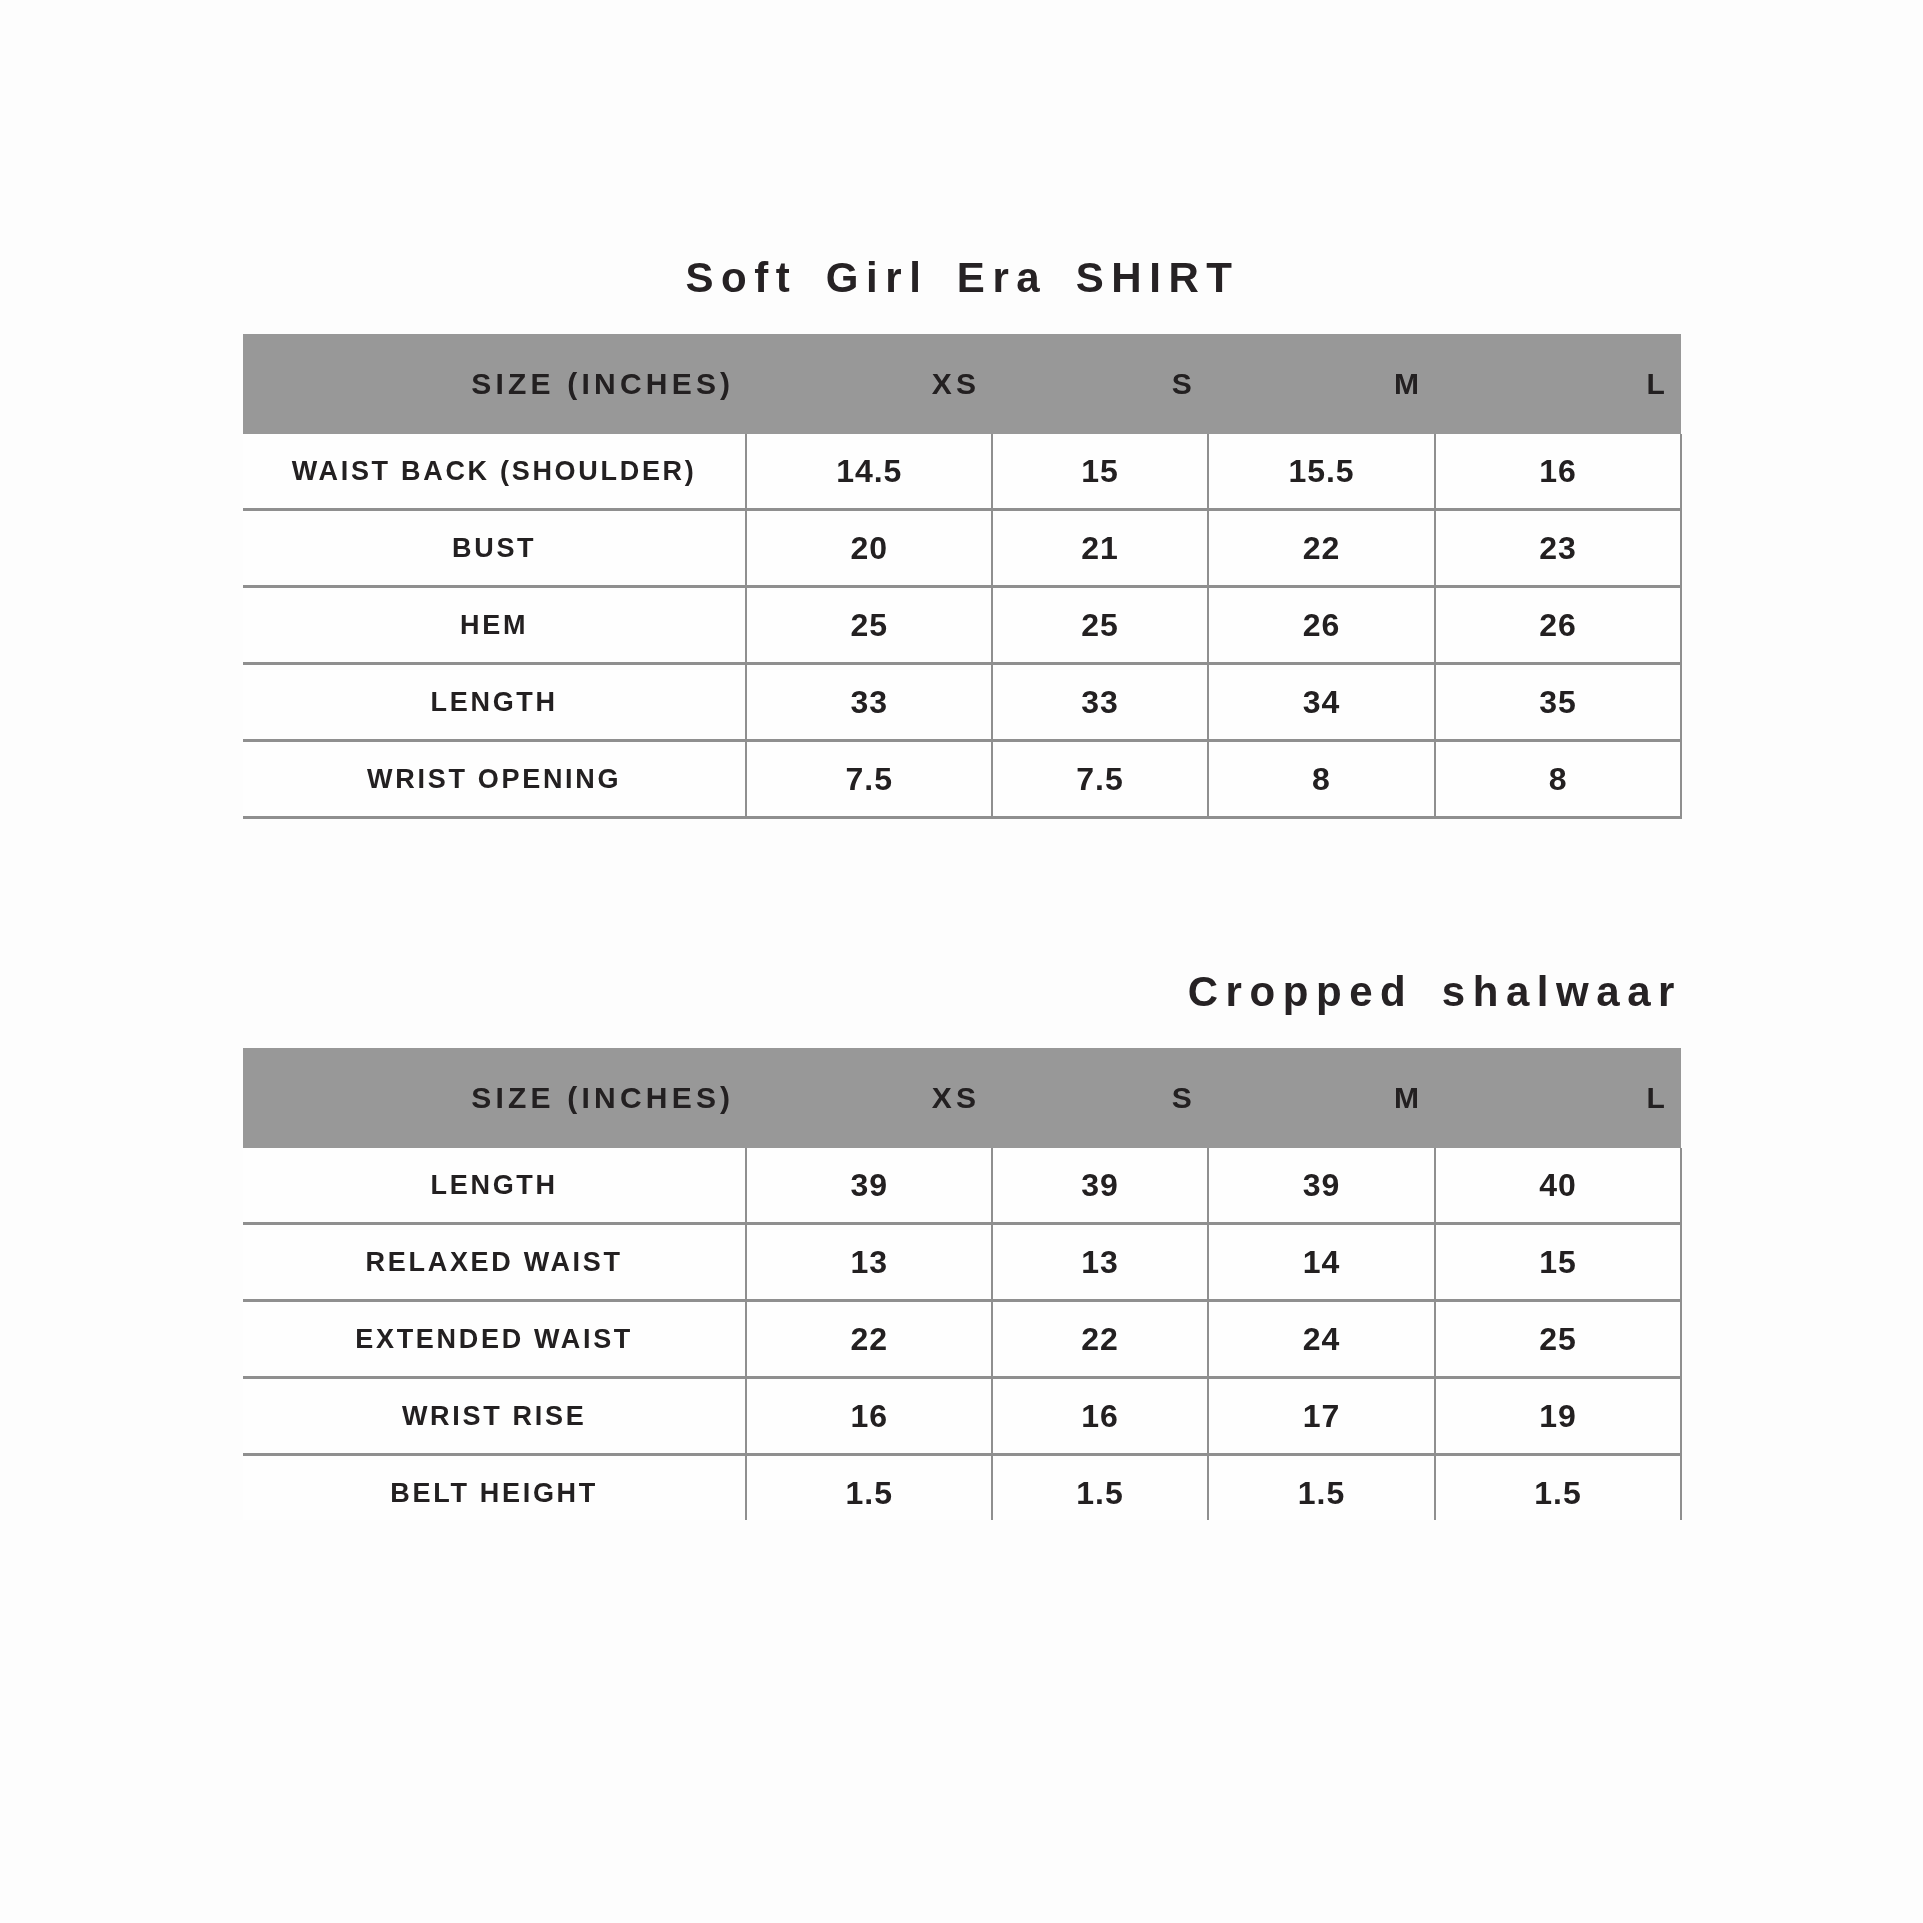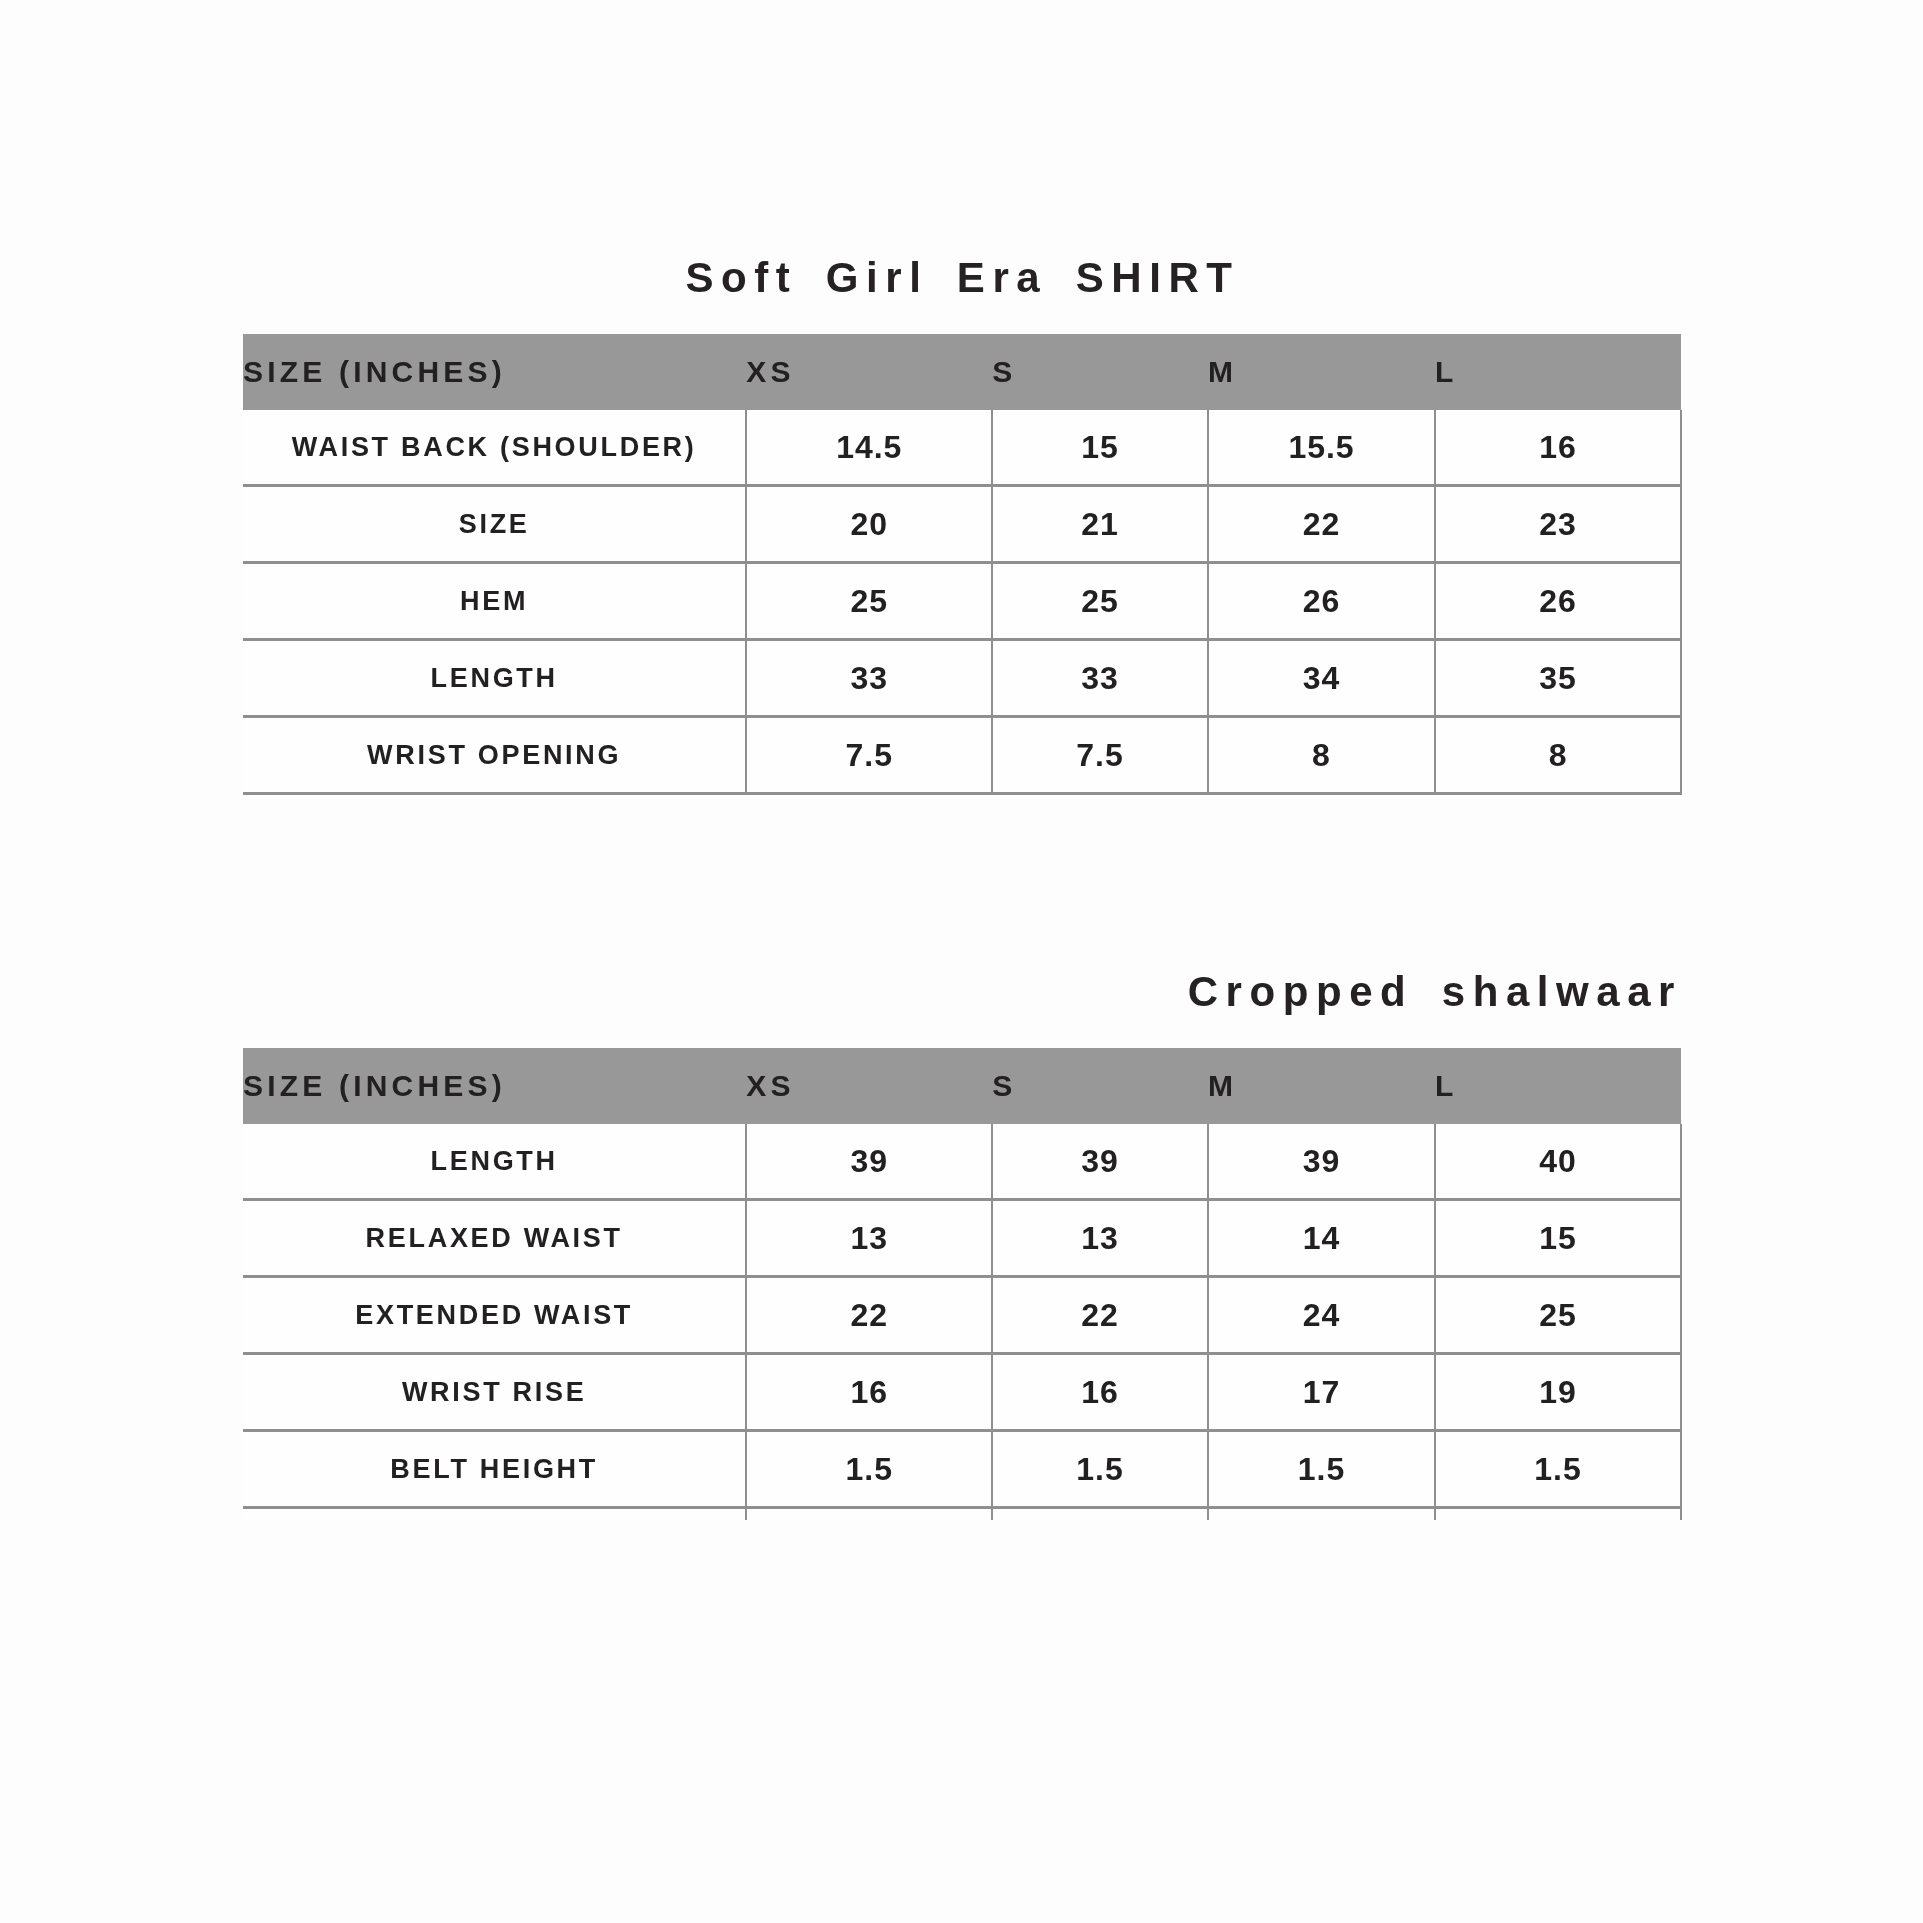--- a/index.html
+++ b/index.html
@@ -48,22 +48,22 @@
 
   col.c-label { width: 35%; }
   col.c-xs    { width: 17.1%; }
   col.c-s     { width: 15%; }
   col.c-m     { width: 15.8%; }
   col.c-l     { width: 17.1%; }
 
   thead th {
     background: #989898;
     height: 76px;
-    padding: 0;
-    text-align: left;
+    padding: 12px;
+    text-align: right;
     vertical-align: middle;
     font-size: 30px;
     font-weight: 700;
     letter-spacing: 0.14em;
     color: #232021;
     border: none;
   }
   tbody td {
     background: #fefefe;
     height: 74px;
@@ -109,21 +109,21 @@
     </thead>
     <tbody>
       <tr>
         <td class="lbl">WAIST BACK (SHOULDER)</td>
         <td>14.5</td>
         <td>15</td>
         <td>15.5</td>
         <td>16</td>
       </tr>
       <tr>
-        <td class="lbl">SIZE</td>
+        <td class="lbl">BUST</td>
         <td>20</td>
         <td>21</td>
         <td>22</td>
         <td>23</td>
       </tr>
       <tr>
         <td class="lbl">HEM</td>
         <td>25</td>
         <td>25</td>
         <td>26</td>

